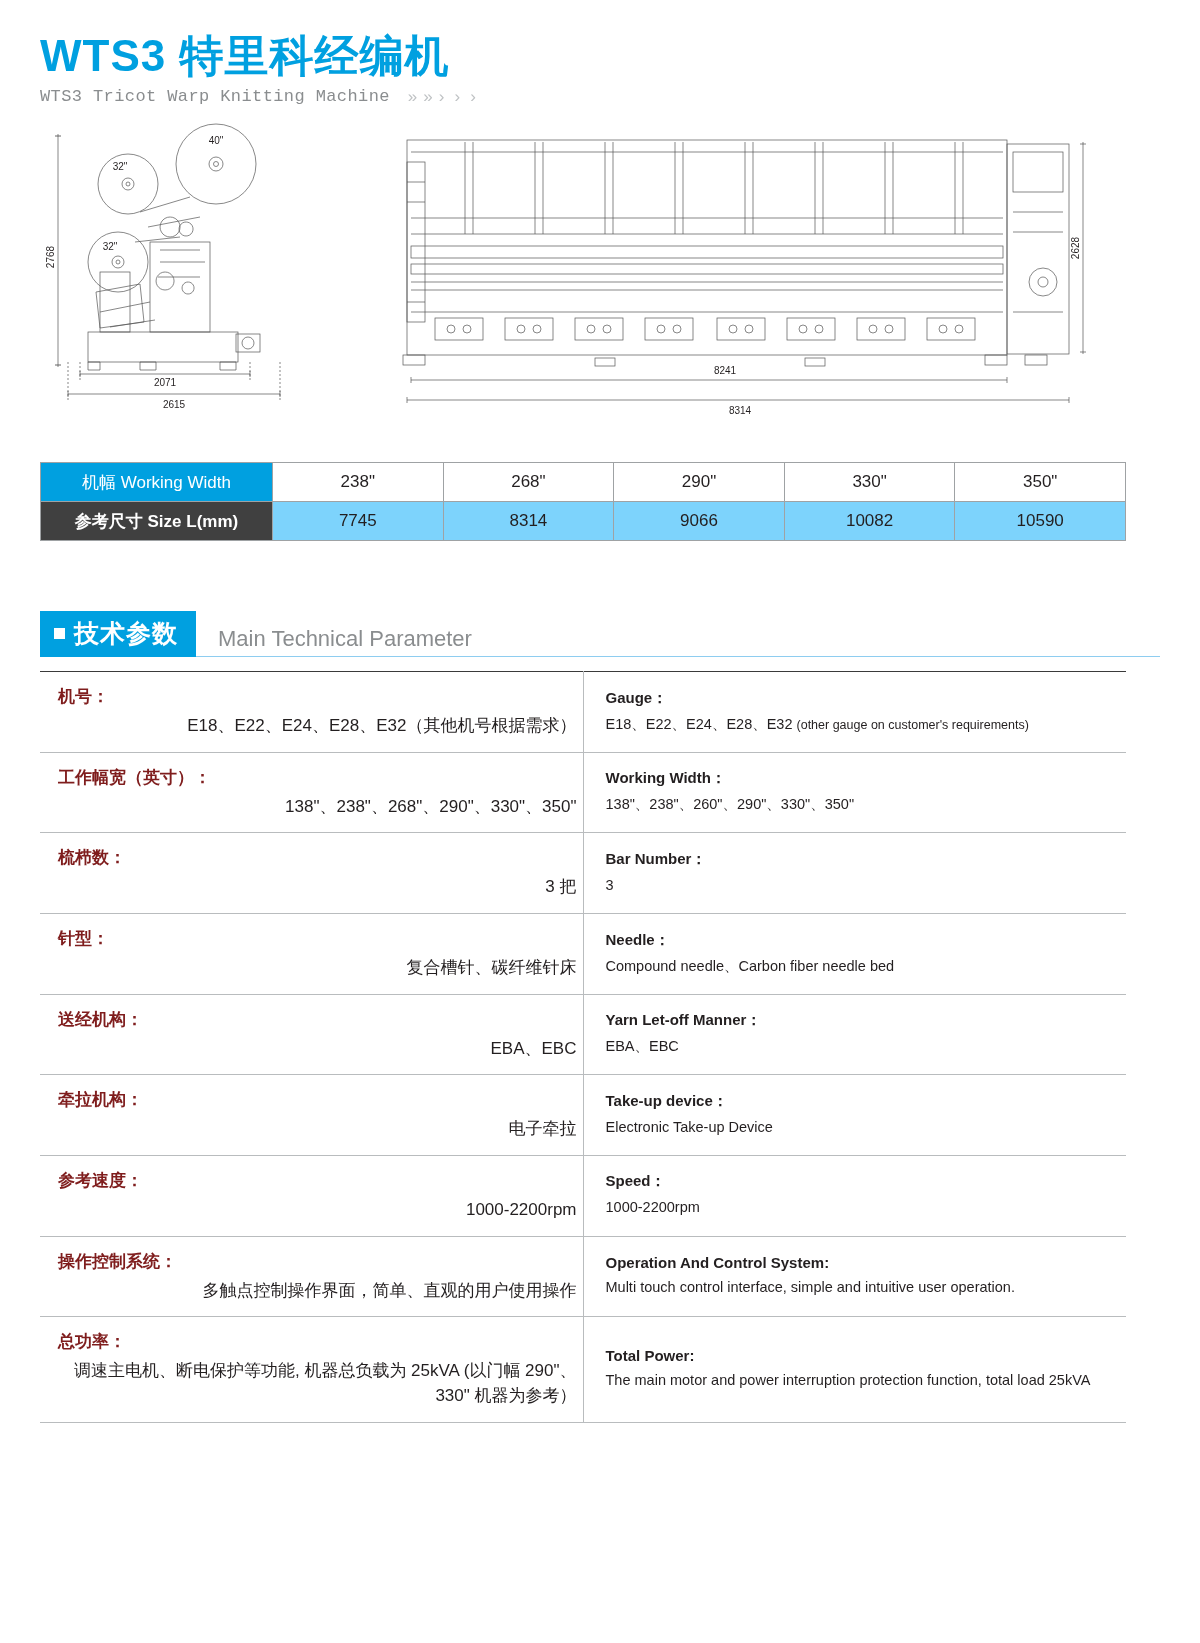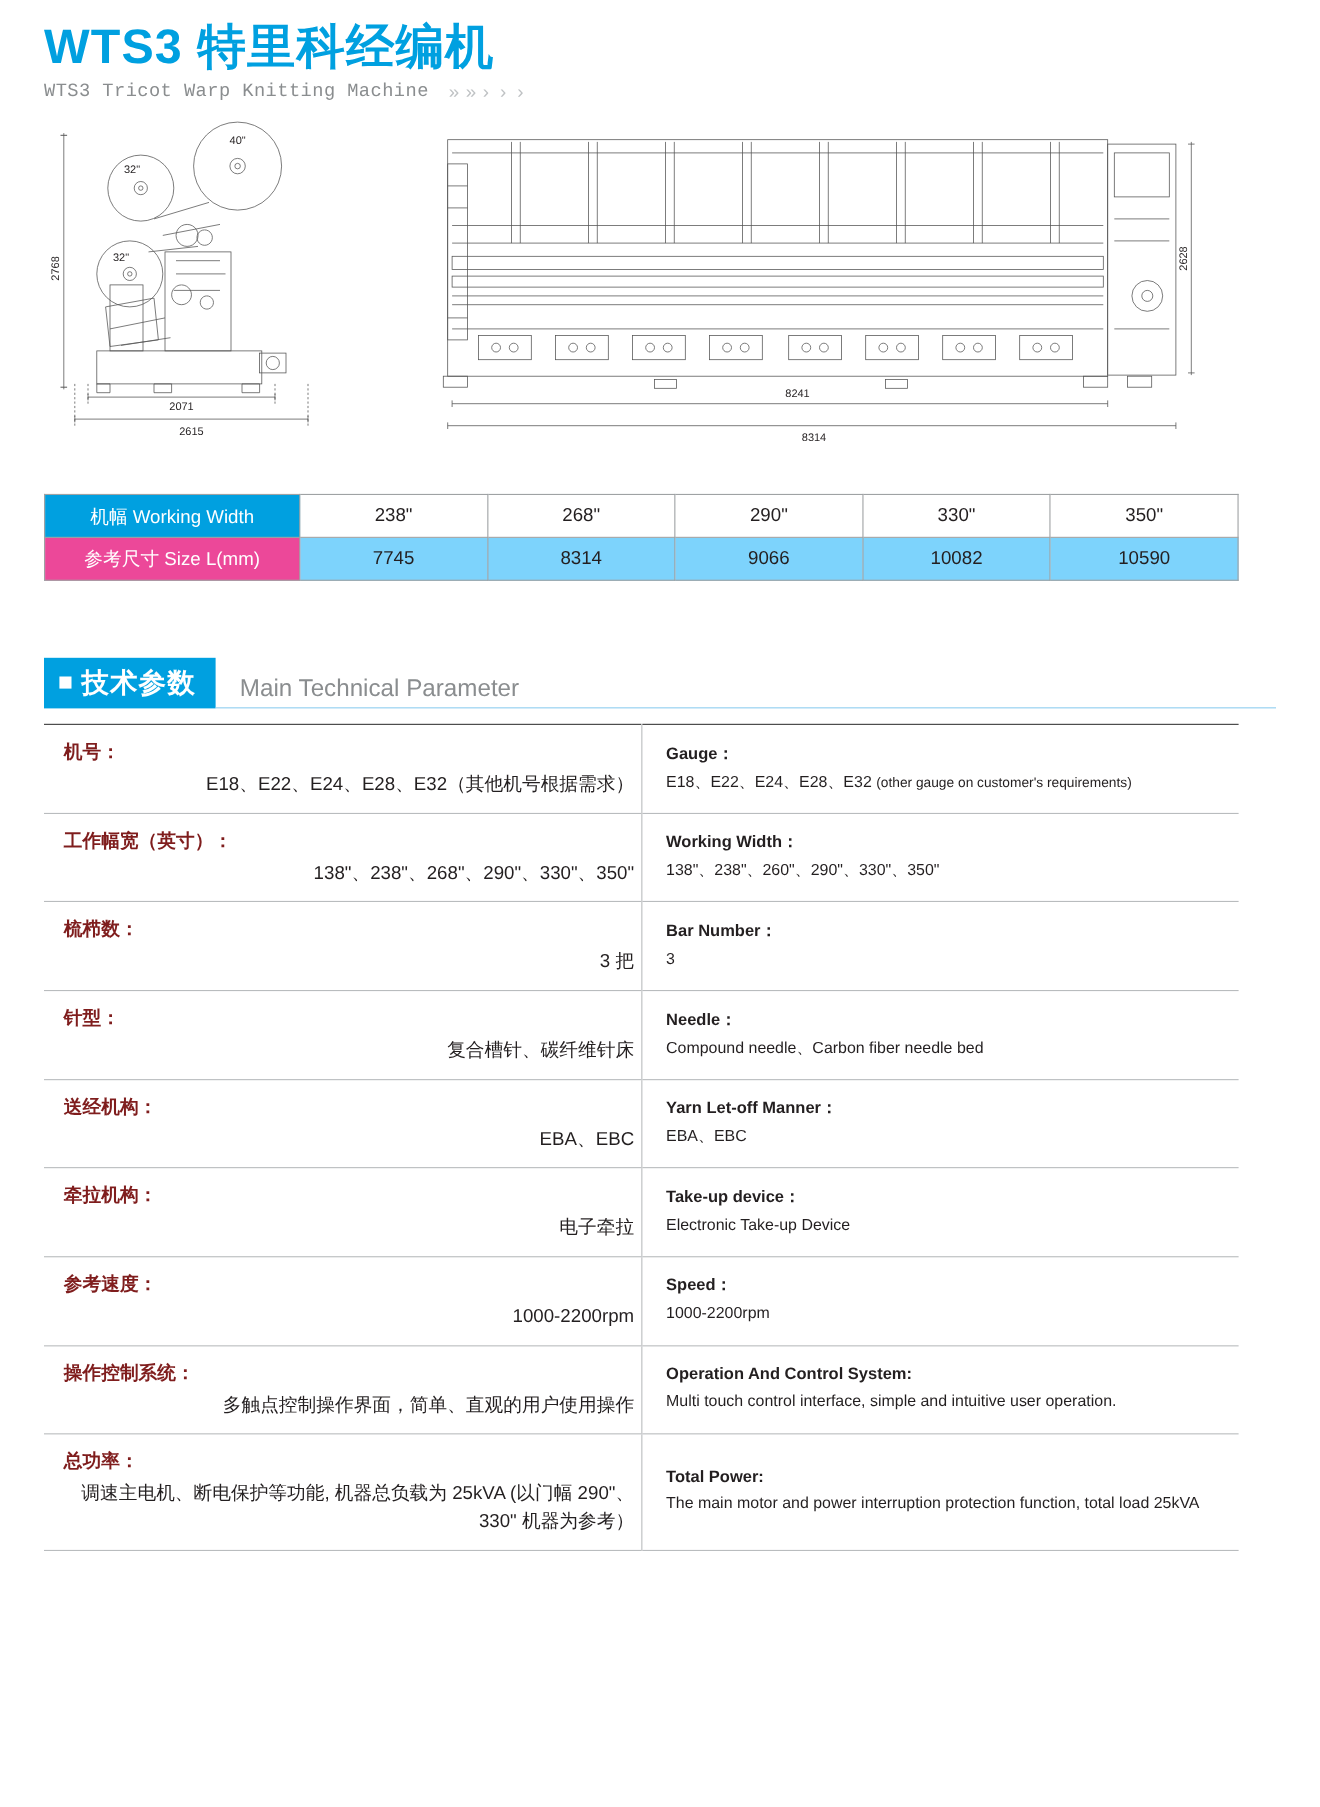--- a/index.html
+++ b/index.html
@@ -6,21 +6,21 @@
   html, body {
     margin: 0; padding: 0;
     width: 1200px; height: 1643px;
     background: #ffffff;
     font-family: "Liberation Sans", sans-serif;
     color: #231f20;
   }
   .page { position: relative; width: 1200px; height: 1643px; padding: 0 40px; }
 
   
-  .header { padding-top: 20px; }
+  .header { padding-top: 33px; }
   .title-cn {
     font-size: 44px; font-weight: bold; letter-spacing: 1px;
     color: #00a0e0; line-height: 1.05; margin: 0;
   }
   .subtitle-row { display: flex; align-items: center; gap: 18px; margin-top: 8px; }
   .title-en { font-size: 17px; color: #8a8d8f; letter-spacing: .4px; font-family: Liberation Mono, monospace; }
   .chev-group { display: flex; align-items: center; gap: 10px; color: #b9bcbe; }
   .chev { font-size: 17px; line-height: 1; color: #bfc2c4; }
   .chev.double { letter-spacing: -4px; }
 
@@ -28,21 +28,21 @@
   .drawings { position: relative; height: 310px; margin-top: 16px; }
   .dwg-left { position: absolute; left: 0; top: 0; width: 290px; height: 300px; }
   .dwg-right { position: absolute; left: 355px; top: 0; width: 700px; height: 300px; }
 
   
   .ww-table { width: 1086px; margin: 30px 0 0 0; border-collapse: collapse; table-layout: fixed; }
   .ww-table th, .ww-table td {
     border: 1px solid #9fa2a4; text-align: center; height: 39px; font-size: 17px;
   }
   .ww-head-label { background: #00a0e0; color: #fff; font-weight: normal; width: 232px; font-size: 16px; }
-  .ww-row-label { background: #ec4899; color: #fff; font-weight: normal; font-size: 16px; }
+  .ww-row-label { background: #404040; color: #fff; font-weight: bold; font-size: 16px; }
   .ww-val { font-size: 18px; background: #7dd3fc; }
   .ww-head-val { font-size: 17px; background: #fff; }
 
   
   .section-head { margin-top: 44px; display: flex; align-items: stretch; }
   .sh-cn {
     background: #00a0e0; color: #fff; font-size: 25px; font-weight: bold;
     padding: 6px 18px 7px 14px; display: flex; align-items: center; gap: 9px;
     letter-spacing: 1px;
     margin-top: 26px;

